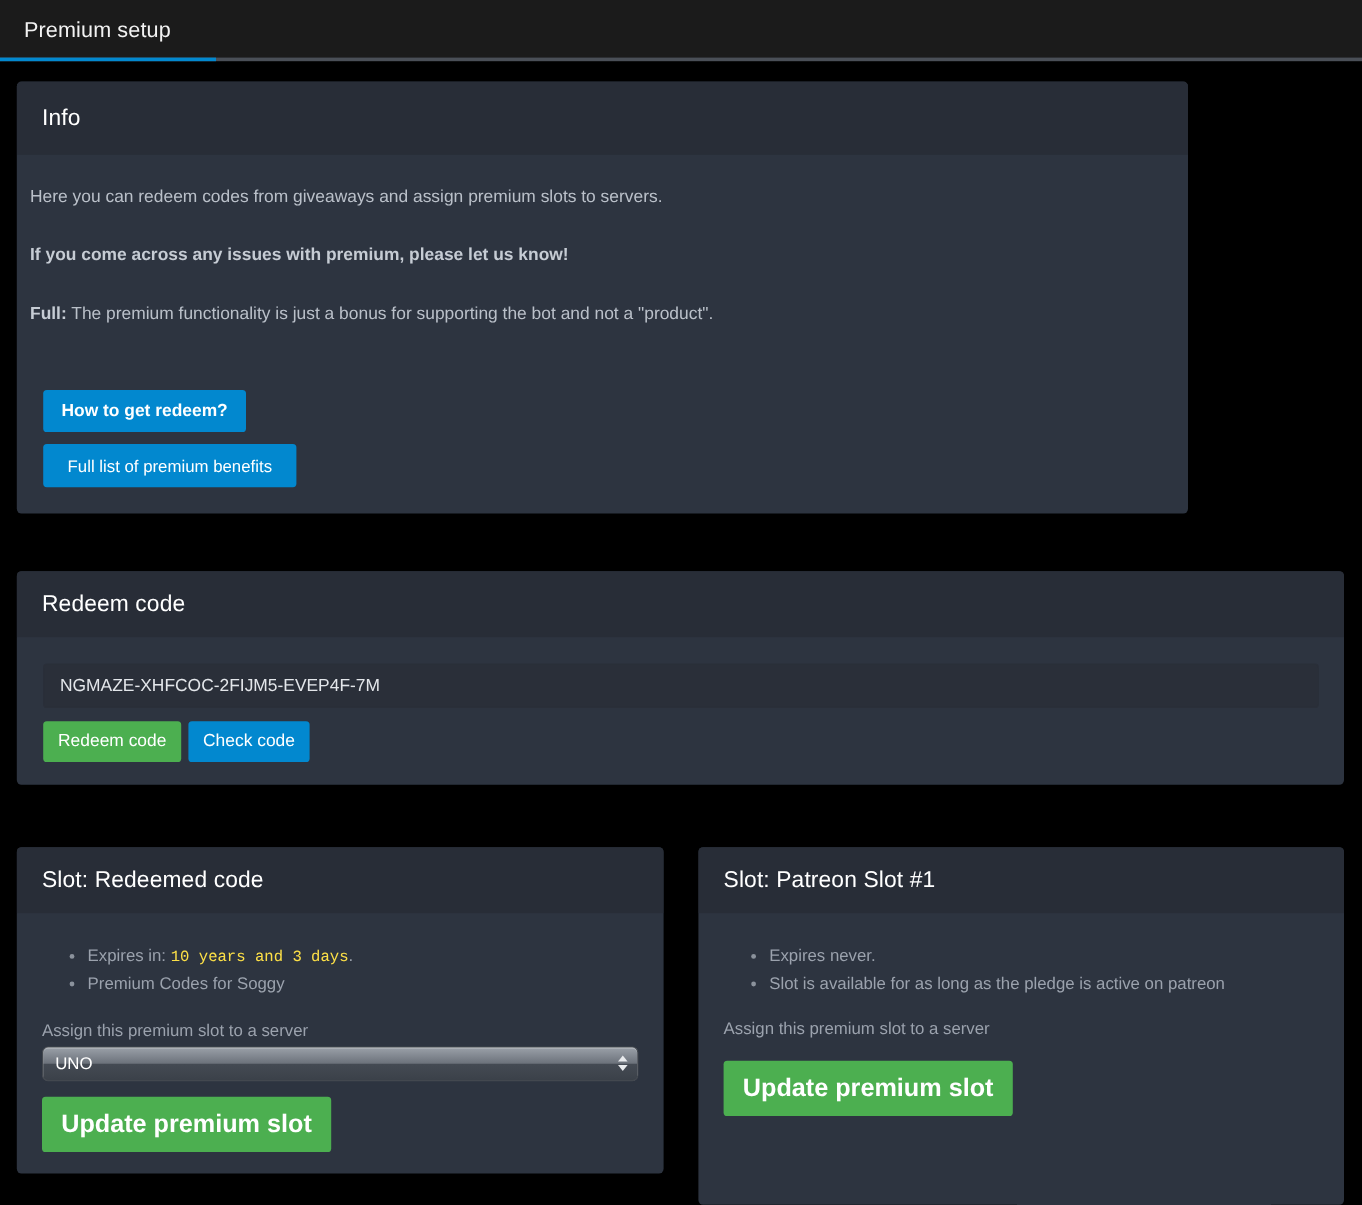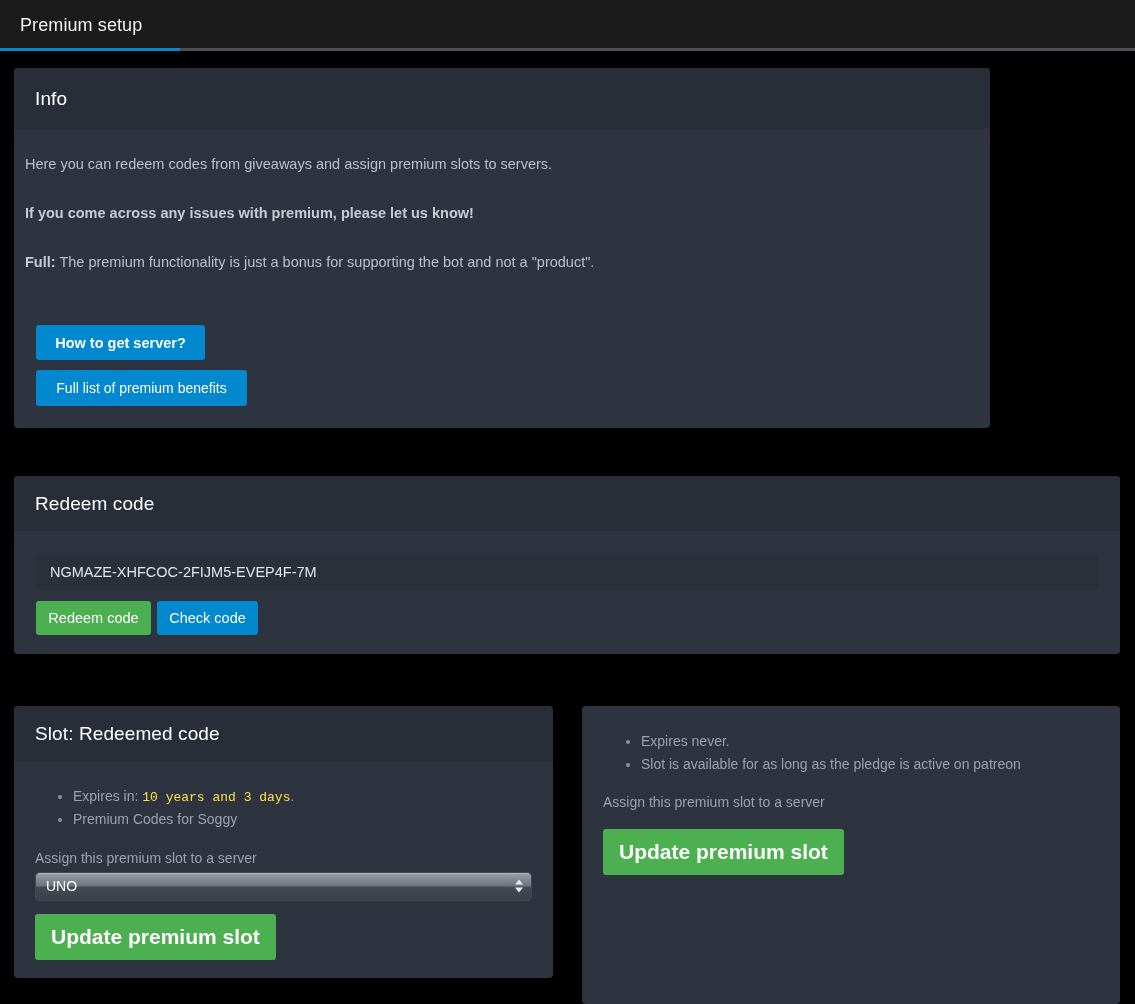--- a/index.html
+++ b/index.html
@@ -249,21 +249,21 @@
 <div class="card" id="info-card">
   <div class="card-header">
     <span class="card-title">Info</span>
   </div>
   <div class="card-body">
     <p class="info-line">Here you can redeem codes from giveaways and assign premium slots to servers.</p>
     <p class="info-line bold">If you come across any issues with premium, please let us know!</p>
     <p class="info-line"><b>Full:</b><span> The premium functionality is just a bonus for supporting the bot and not a "product".</span></p>
   </div>
 </div>
-<button class="btn btn-blue" id="btn-how-to">How to get server?</button>
+<button class="btn btn-blue" id="btn-how-to">How to get redeem?</button>
 <button class="btn btn-blue" id="btn-full-list">Full list of premium benefits</button>
 
 <div class="card" id="redeem-card">
   <div class="card-header">
     <span class="card-title">Redeem code</span>
   </div>
 </div>
 <input class="code-input" type="text" value="NGMAZE-XHFCOC-2FIJM5-EVEP4F-7M" style="">
 <button class="btn btn-green" id="btn-redeem">Redeem code</button>
 <button class="btn btn-blue" id="btn-check">Check code</button>
@@ -285,20 +285,23 @@
       <span class="select-arrows">
         <span class="arrow-up"></span>
         <span class="arrow-down"></span>
       </span>
     </div>
     <button class="btn btn-green btn-update">Update premium slot</button>
   </div>
 </div>
 
 <div class="card slot-card" id="slot-right">
+  <div class="card-header">
+    <span class="card-title">Slot: Patreon Slot #1</span>
+  </div>
   <div class="card-body">
     <ul class="slot-list">
       <li>Expires never.</li>
       <li>Slot is available for as long as the pledge is active on patreon</li>
     </ul>
     <div class="assign-label">Assign this premium slot to a server</div>
     <button class="btn btn-green btn-update">Update premium slot</button>
   </div>
 </div>
 

